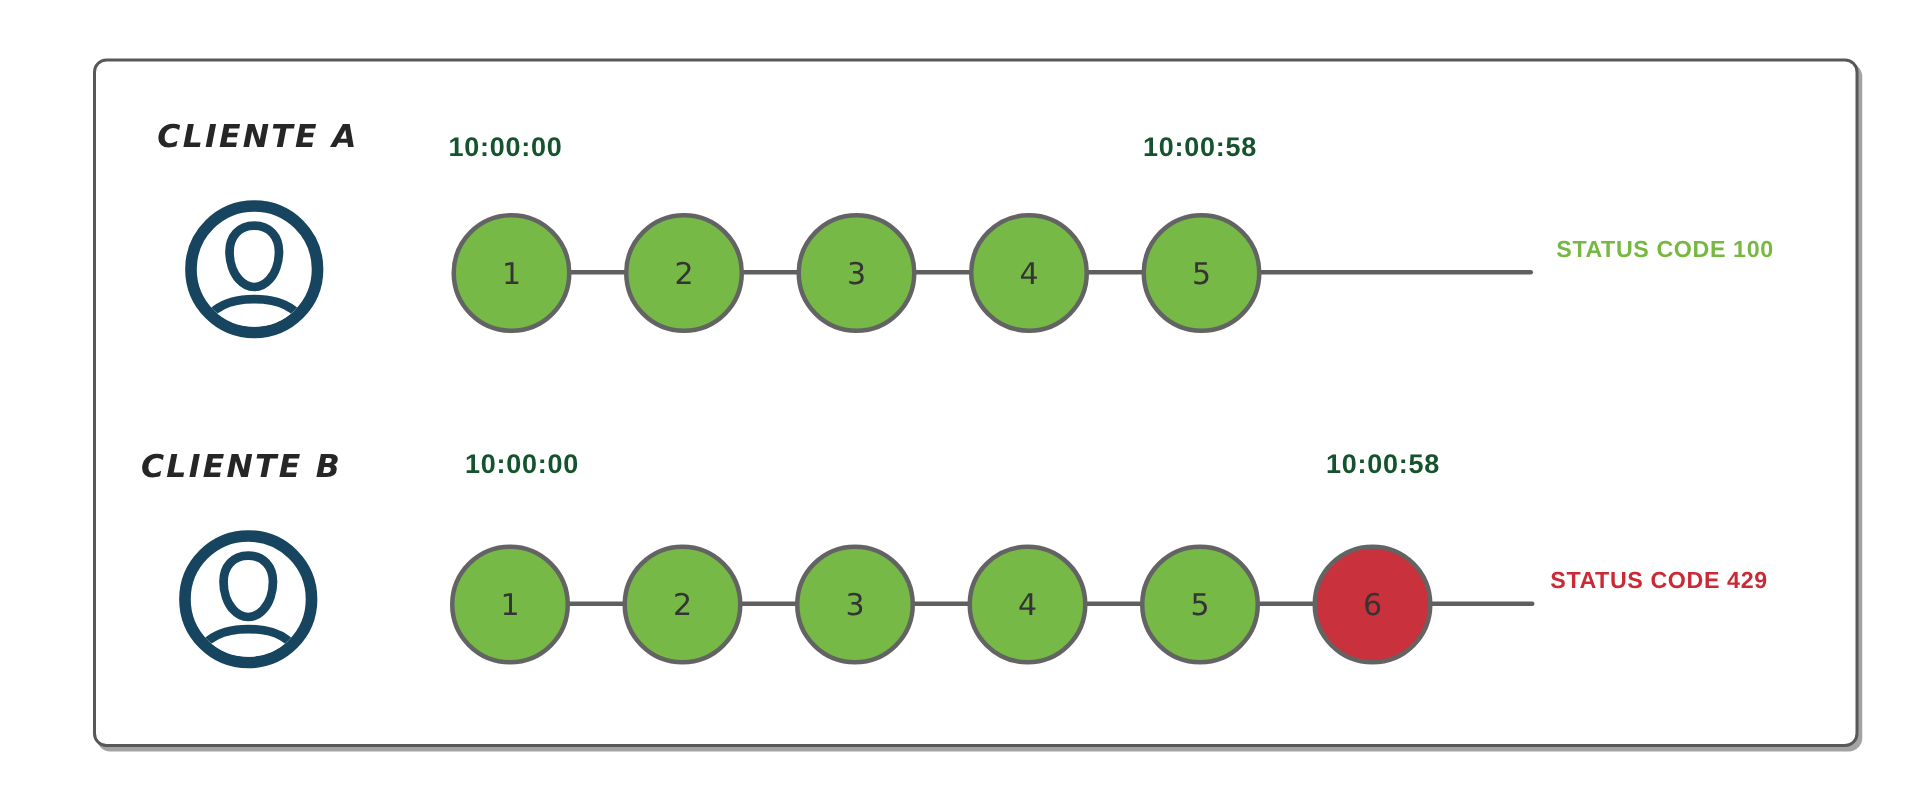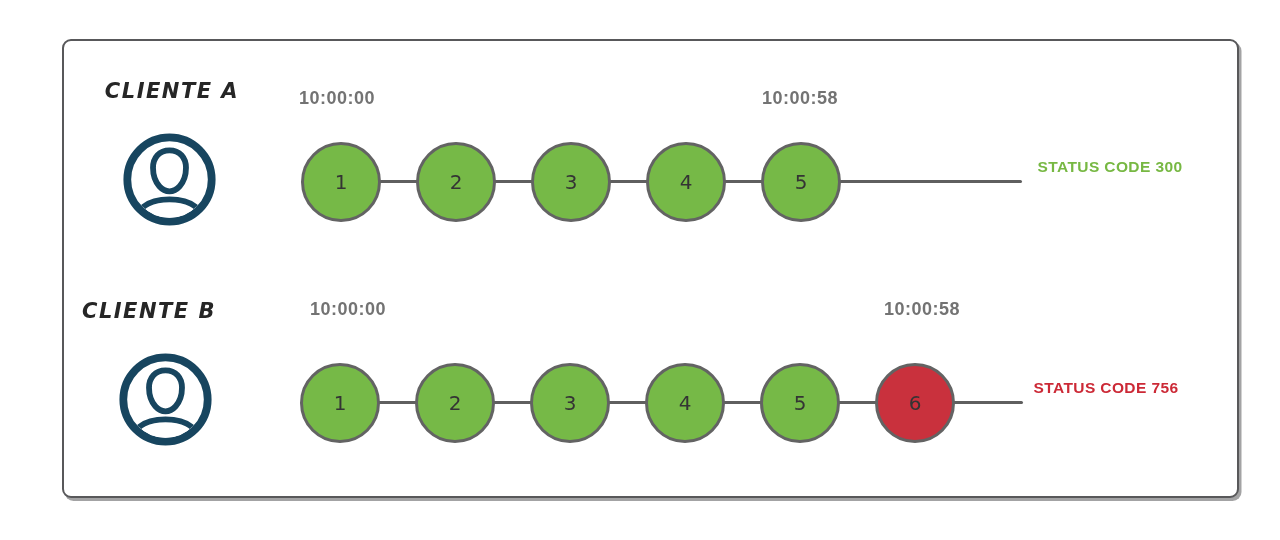--- a/index.html
+++ b/index.html
@@ -14,21 +14,21 @@
     box-shadow:2.5px 3px 0 rgba(88,88,90,0.55);
   }
   .client-label{
     position:absolute;width:170px;text-align:center;
     font-family:"DejaVu Sans",sans-serif;font-style:italic;font-weight:700;
     font-size:21px;letter-spacing:1.5px;color:#262626;
   }
   .user-icon{position:absolute;width:97px;height:97px;}
   .timestamp{
     position:absolute;width:130px;text-align:center;
-    font-weight:700;font-size:18px;color:#737373;letter-spacing:0.5px;
+    font-weight:700;font-size:18px;color:#14532d;letter-spacing:0.5px;
   }
   .track{
     position:absolute;height:3px;background:#5f5f5f;border-radius:2px;
   }
   .req-circle{
     position:absolute;width:80px;height:80px;border-radius:50%;
     border:3px solid #636363;box-sizing:border-box;
     display:flex;align-items:center;justify-content:center;
     font-family:"DejaVu Sans",sans-serif;font-size:20px;color:#343434;
   }
@@ -69,24 +69,24 @@
 
   <div class="track" style="left:341px;top:180px;width:681px;"></div>
 
   <div class="req-circle req-ok" style="left:301px;top:142px;">1</div>
   <div class="req-circle req-ok" style="left:416px;top:142px;">2</div>
   <div class="req-circle req-ok" style="left:531px;top:142px;">3</div>
   <div class="req-circle req-ok" style="left:646px;top:142px;">4</div>
   <div class="req-circle req-ok" style="left:761px;top:142px;">5</div>
 
   <div class="status status-ok" style="left:1020px;top:157px;">
-    <div class="l1">STATUS CODE 300</div>
+    <div class="l1">STATUS CODE 100</div>
   </div>
 
-  <div class="client-label" style="left:64px;top:299px;">CLIENTE B</div>
+  <div class="client-label" style="left:76px;top:299px;">CLIENTE B</div>
 
   <svg class="user-icon" style="left:117px;top:351px;" viewBox="0 0 100 100">
     <defs>
         <clipPath id="clipB">
           <circle cx="50" cy="50" r="39.5"></circle>
         </clipPath>
       </defs>
     <circle cx="50" cy="50" r="43.5" fill="#ffffff" stroke="#17455F" stroke-width="8"></circle>
     <g clip-path="url(#clipB)" stroke="#17455F" stroke-width="6" fill="#ffffff">
       <path d="M50 20c-10.5 0-17 7.5-17 18 0 7 2.5 14.5 6.5 19 3 3.4 6.3 5.2 10.5 5.2s7.5-1.8 10.5-5.2c4-4.5 6.5-12 6.5-19 0-10.5-6.5-18-17-18z"></path>
@@ -100,15 +100,15 @@
   <div class="track" style="left:340px;top:401px;width:683px;"></div>
 
   <div class="req-circle req-ok" style="left:300px;top:363px;">1</div>
   <div class="req-circle req-ok" style="left:415px;top:363px;">2</div>
   <div class="req-circle req-ok" style="left:530px;top:363px;">3</div>
   <div class="req-circle req-ok" style="left:645px;top:363px;">4</div>
   <div class="req-circle req-ok" style="left:760px;top:363px;">5</div>
   <div class="req-circle req-blocked" style="left:875px;top:363px;">6</div>
 
   <div class="status status-error" style="left:1016px;top:378px;">
-    <div class="l1">STATUS CODE 756</div>
+    <div class="l1">STATUS CODE 429</div>
   </div>
 </div>
 
 </body></html>

